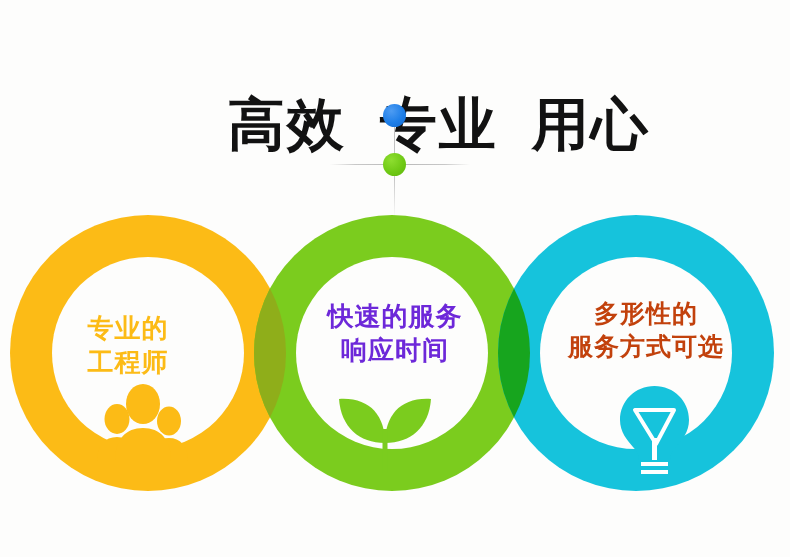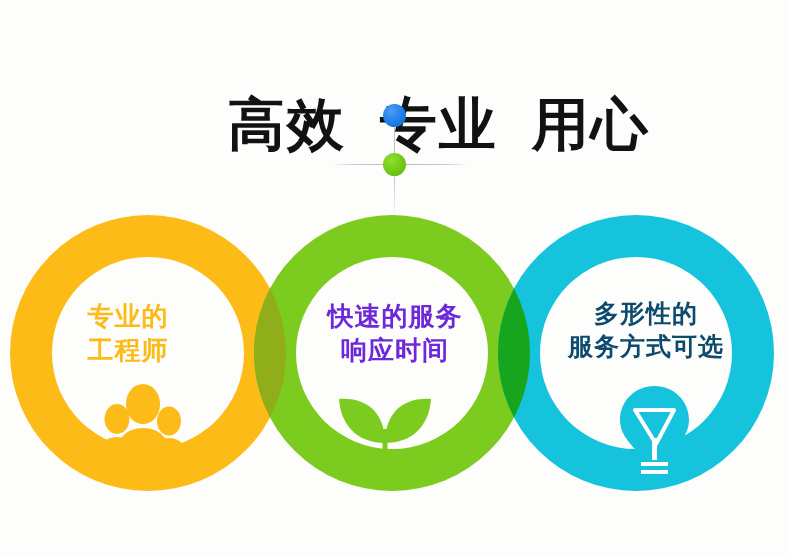--- a/index.html
+++ b/index.html
@@ -67,33 +67,33 @@
   .circle-text {
     position: absolute;
     text-align: center;
     font-weight: 700;
     line-height: 1.30;
     white-space: pre-line;
     font-family: "DejaVu Sans", "Liberation Sans", sans-serif;
     letter-spacing: 1px;
   }
   #text-engineers {
-    left: 28px; top: 300px; width: 200px;
+    left: 28px; top: 312px; width: 200px;
     font-size: 26px;
     color: #fcbb16;
   }
   #text-response {
     left: 290px; top: 300px; width: 210px;
     font-size: 26px;
     color: #6d28d9;
   }
   #text-flexible {
     left: 530px; top: 298px; width: 232px;
     font-size: 25px;
-    color: #0c4a6e;
+    color: #c2410c;
   }
 
   
   .icon-wrap { position: absolute; }
   #icon-people { left: 93px; top: 383px; width: 100px; height: 78px; }
   #icon-sprout { left: 329px; top: 383px; width: 112px; height: 92px; }
   #icon-bulb   { left: 602px; top: 382px; width: 105px; height: 96px; }
 </style>
 </head>
 <body>

